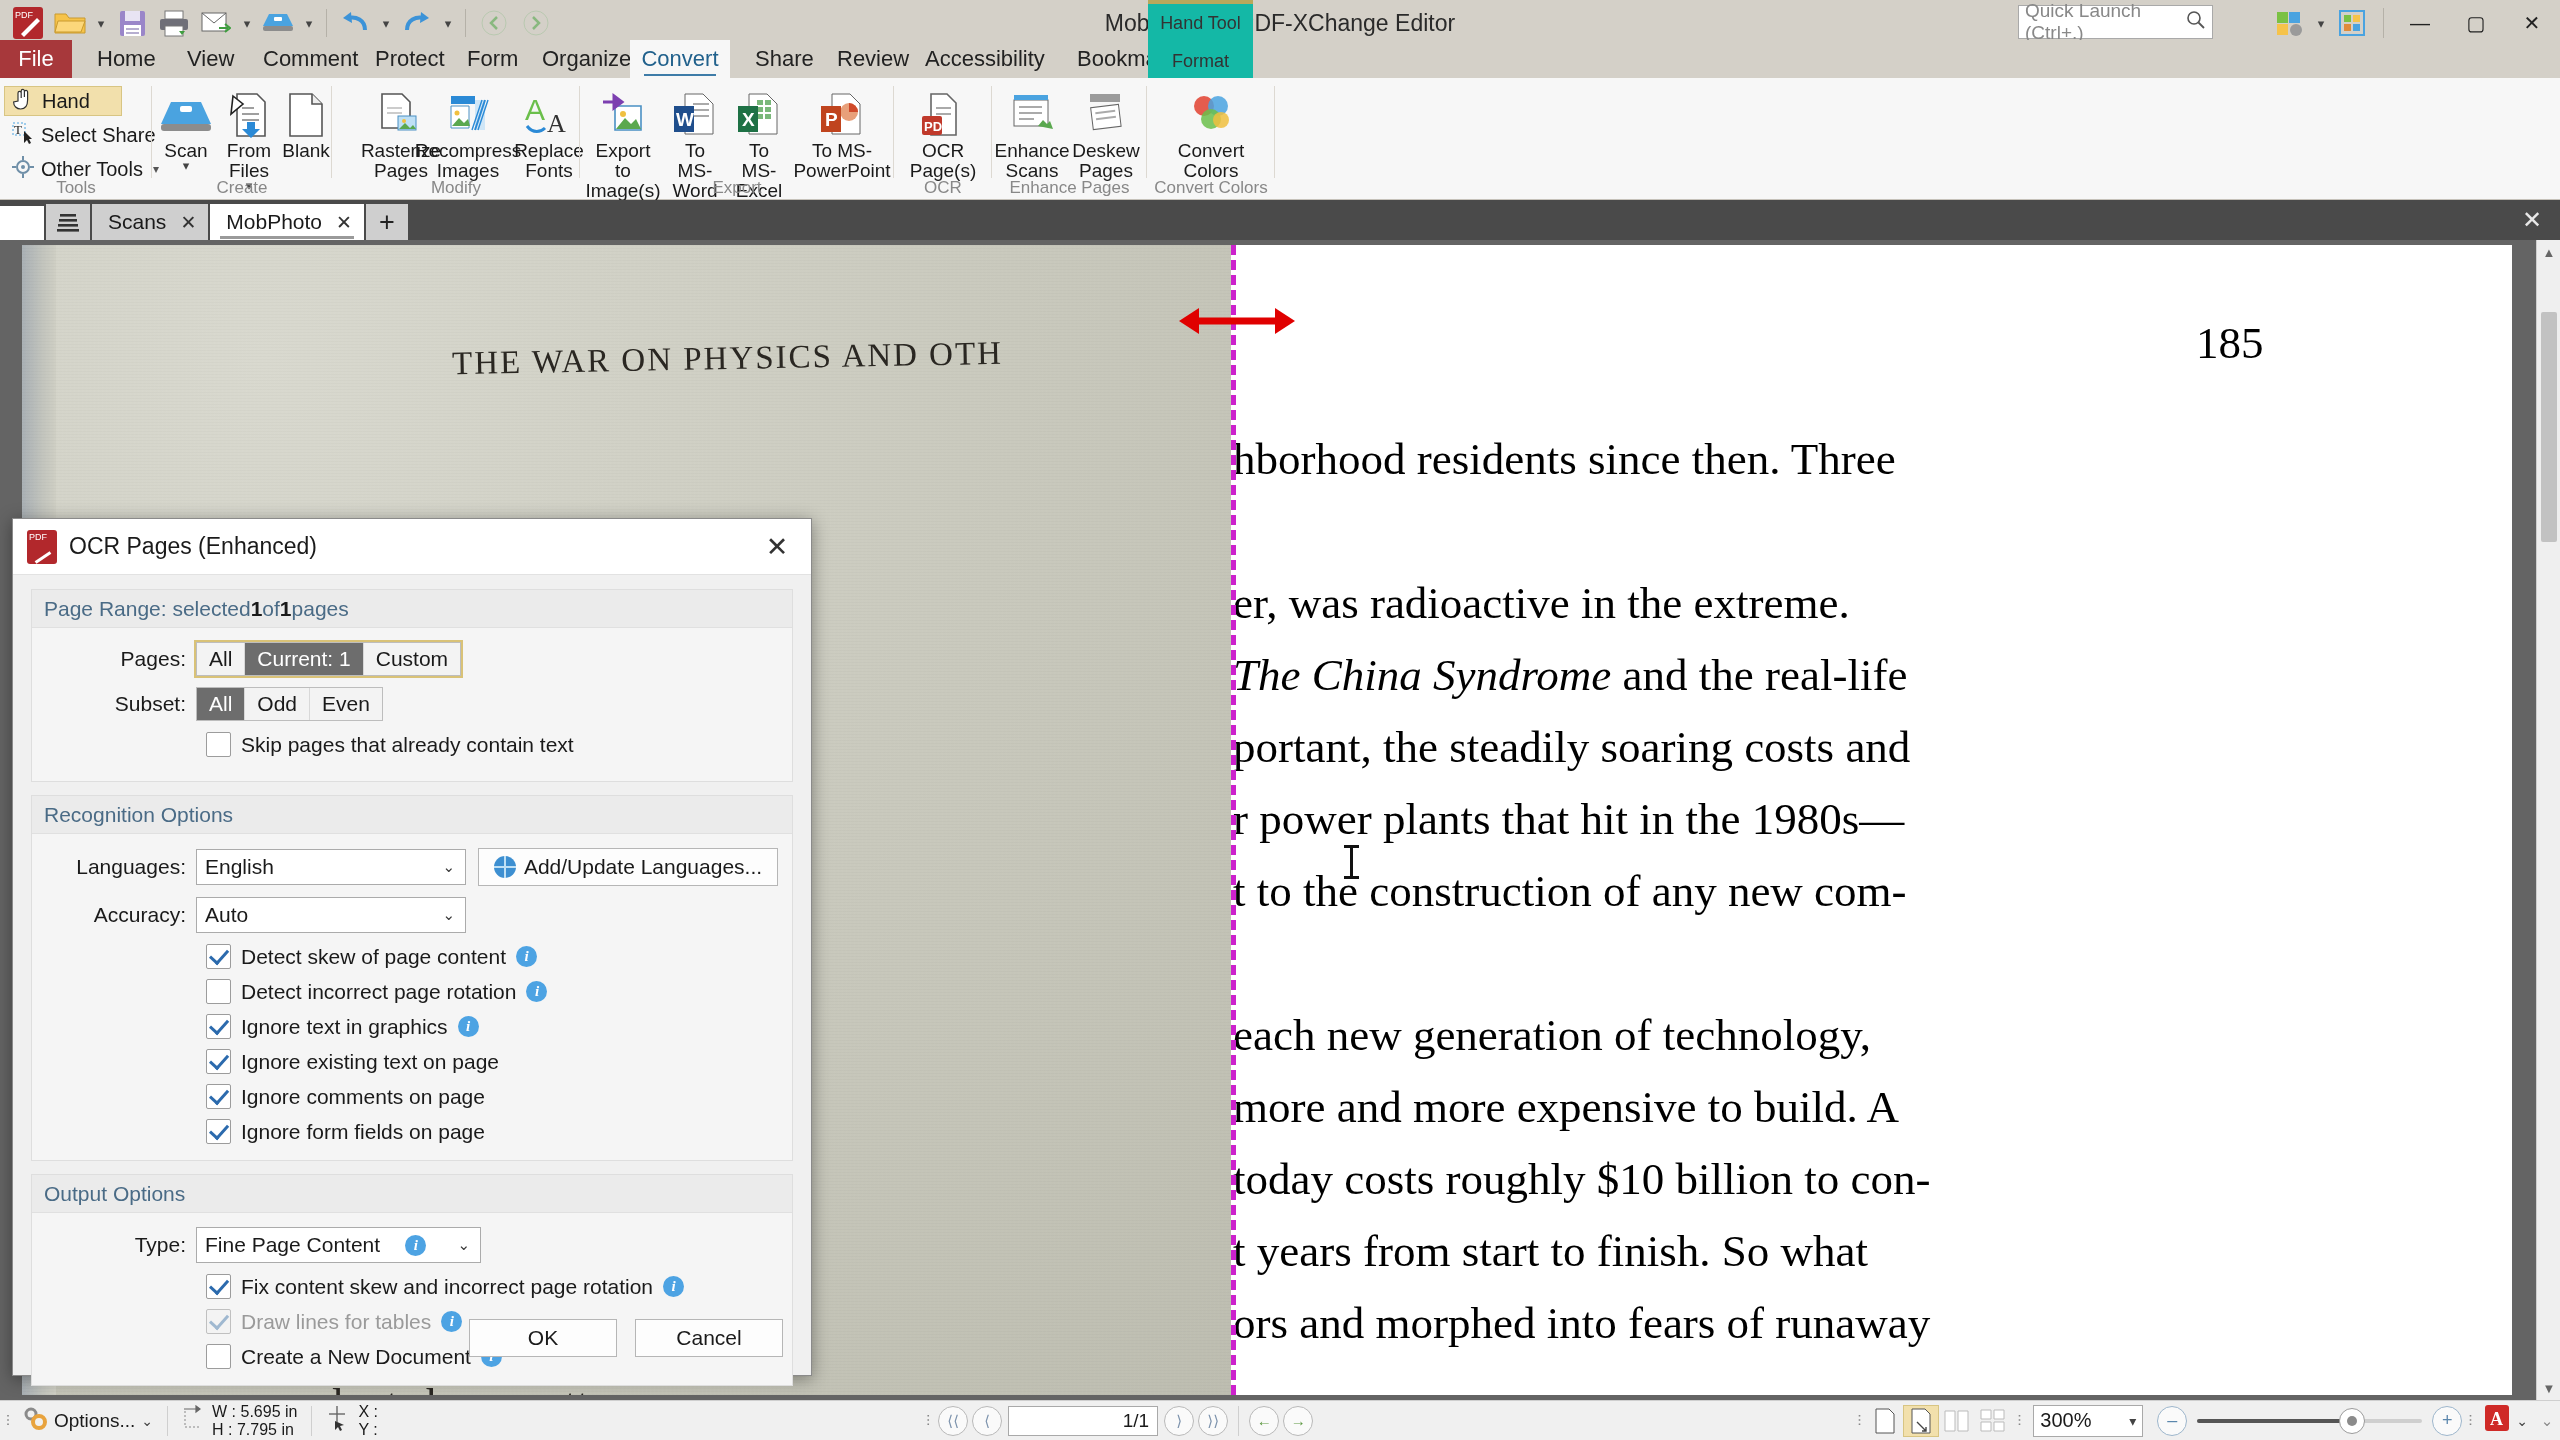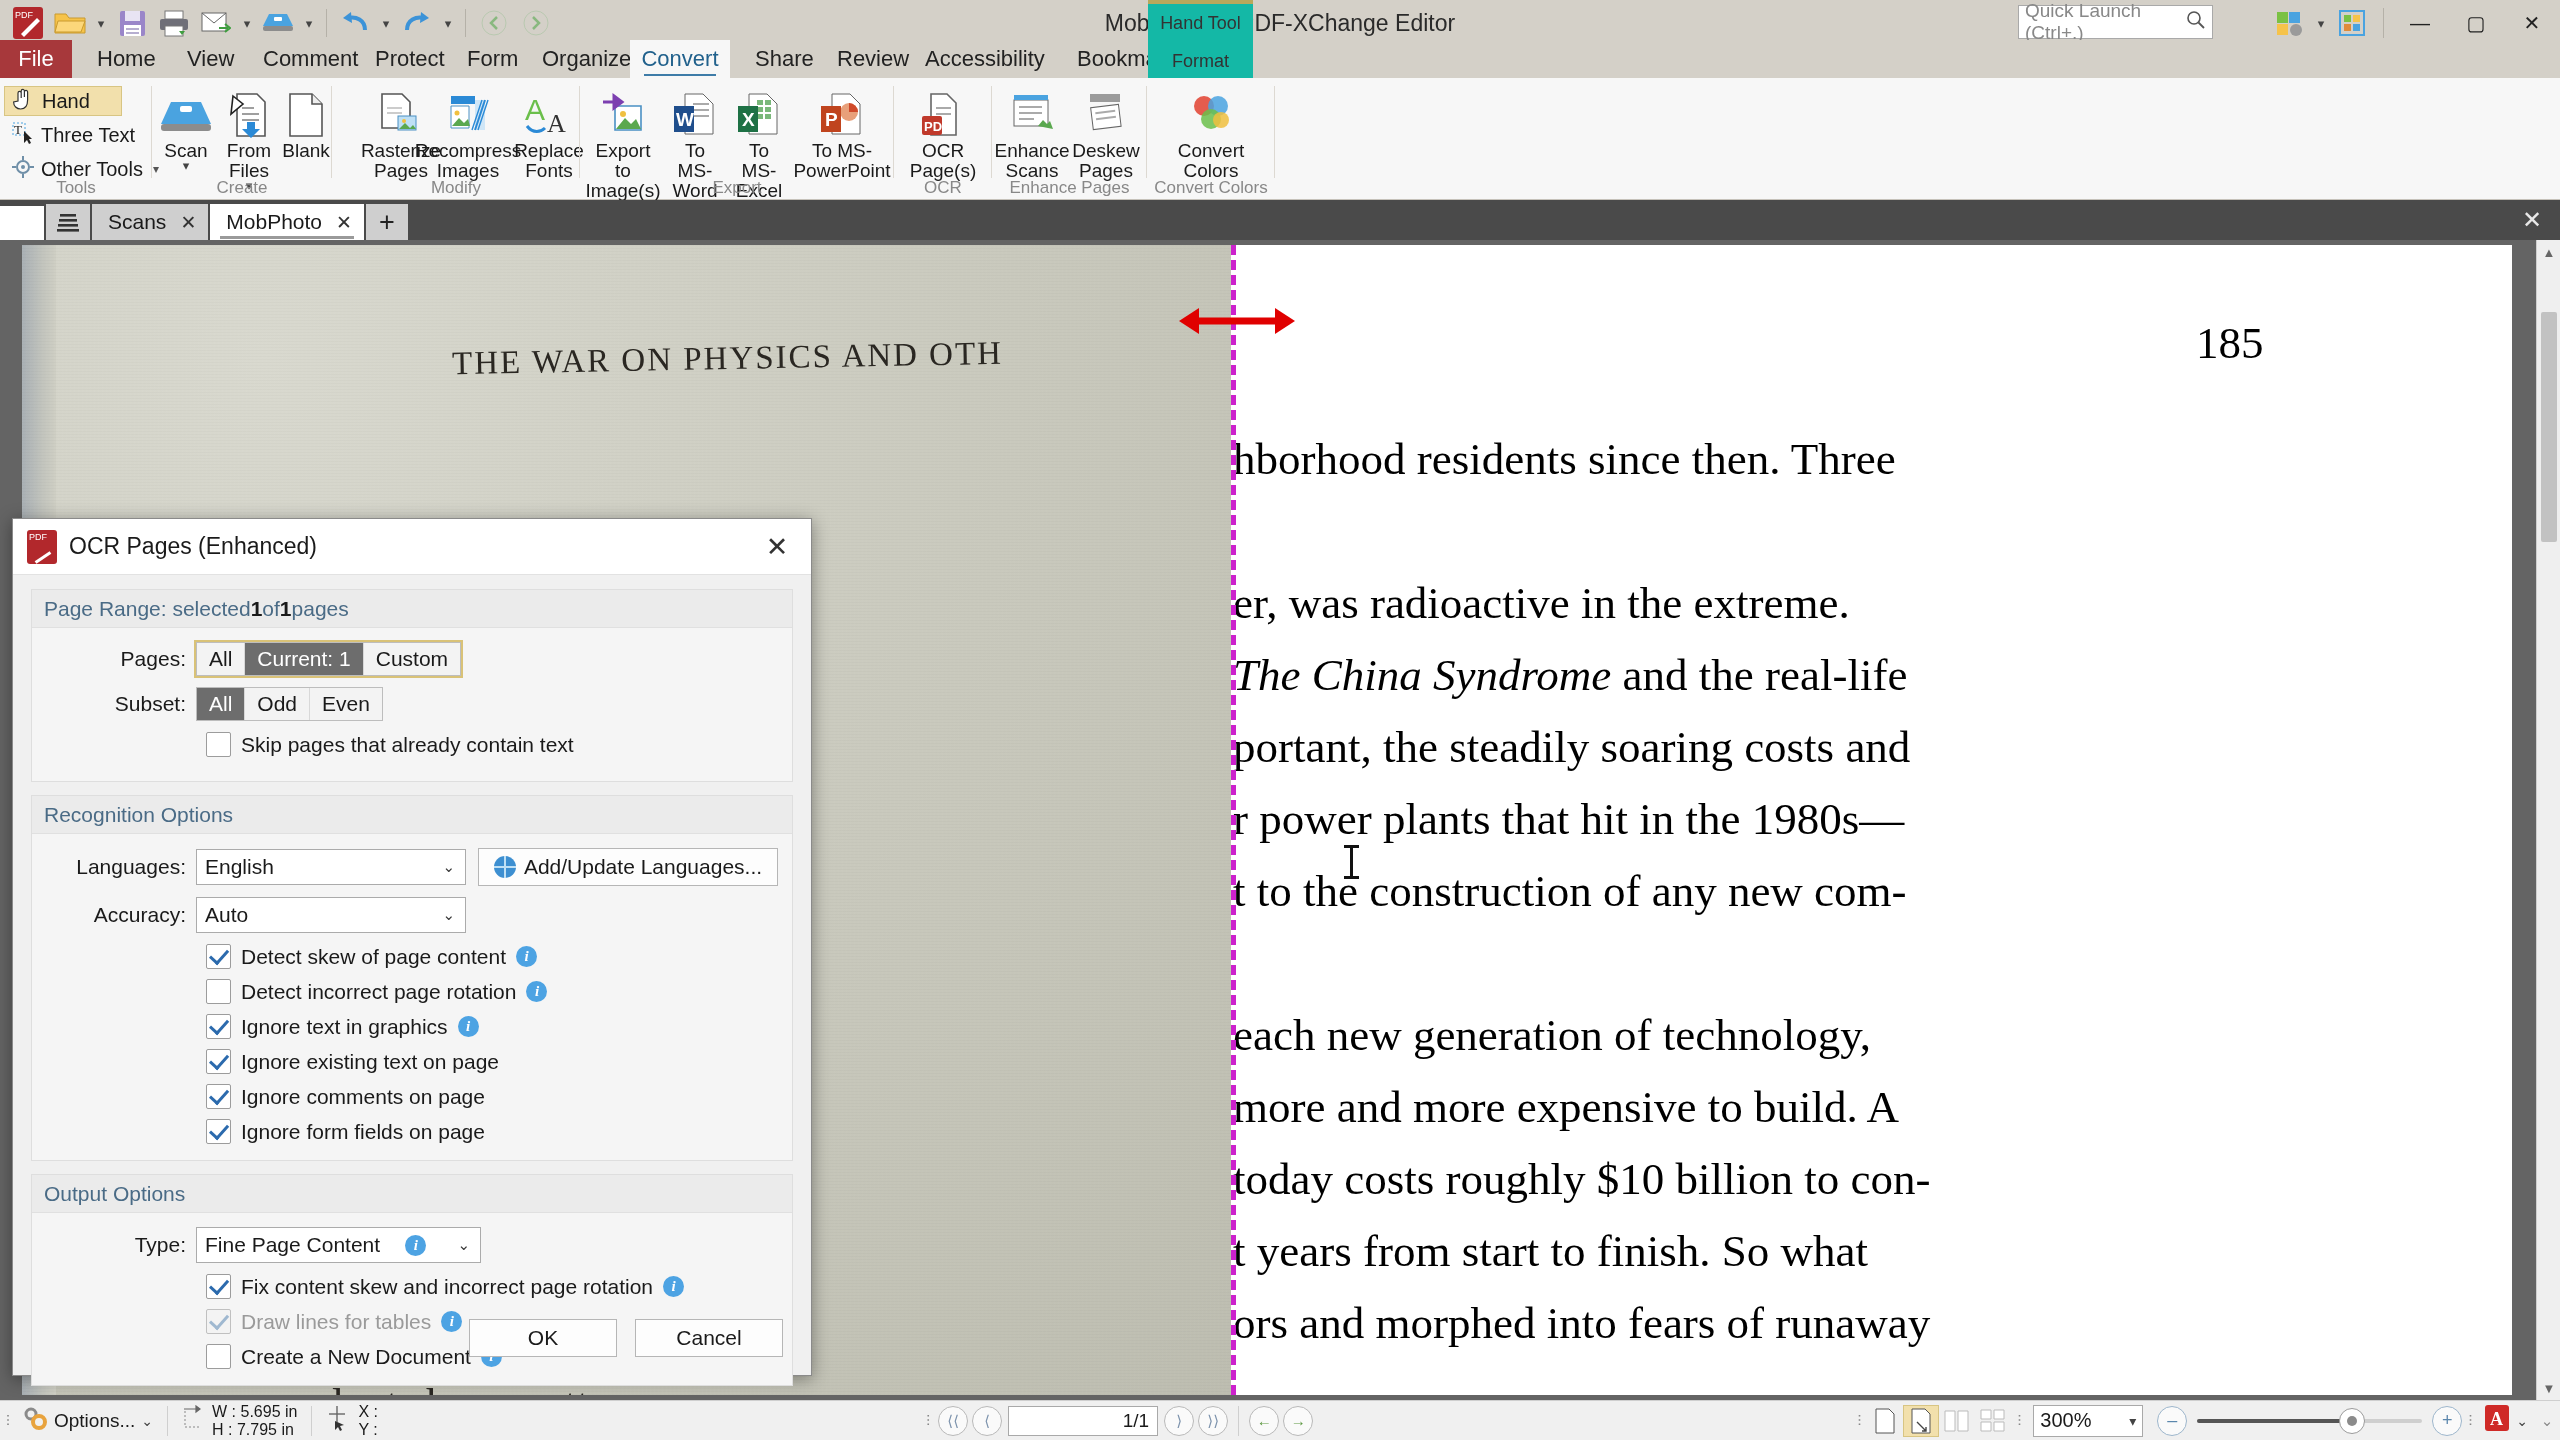--- a/index.html
+++ b/index.html
@@ -455,21 +455,21 @@
         <span>Hand</span>
       </div>
       <div class="toolitem" style="top:42px;">
         <span>
           <svg width="22" height="22" viewBox="0 0 22 22">
               <rect x="1" y="1" width="12" height="12" fill="none" stroke="#4aa3e0" stroke-dasharray="2 2"></rect>
               <text x="2" y="12" font-size="13" font-family="Liberation Serif" fill="#222">T</text>
               <path d="M12 9l8 8-3 0 2 4-2 1-2-4-3 3z" fill="#222"></path>
             </svg>
         </span>
-        <span>Three Text</span>
+        <span>Select Share</span>
       </div>
       <div class="toolitem" style="top:76px;">
         <span>
           <svg width="22" height="22" viewBox="0 0 22 22">
               <circle cx="11" cy="11" r="6" fill="none" stroke="#6f8fa8" stroke-width="2"></circle>
               <circle cx="11" cy="11" r="2" fill="#6f8fa8"></circle>
               <rect x="10" y="0" width="2" height="4" fill="#6f8fa8"></rect>
               <rect x="10" y="18" width="2" height="4" fill="#6f8fa8"></rect>
               <rect x="0" y="10" width="4" height="2" fill="#6f8fa8"></rect>
               <rect x="18" y="10" width="4" height="2" fill="#6f8fa8"></rect>

